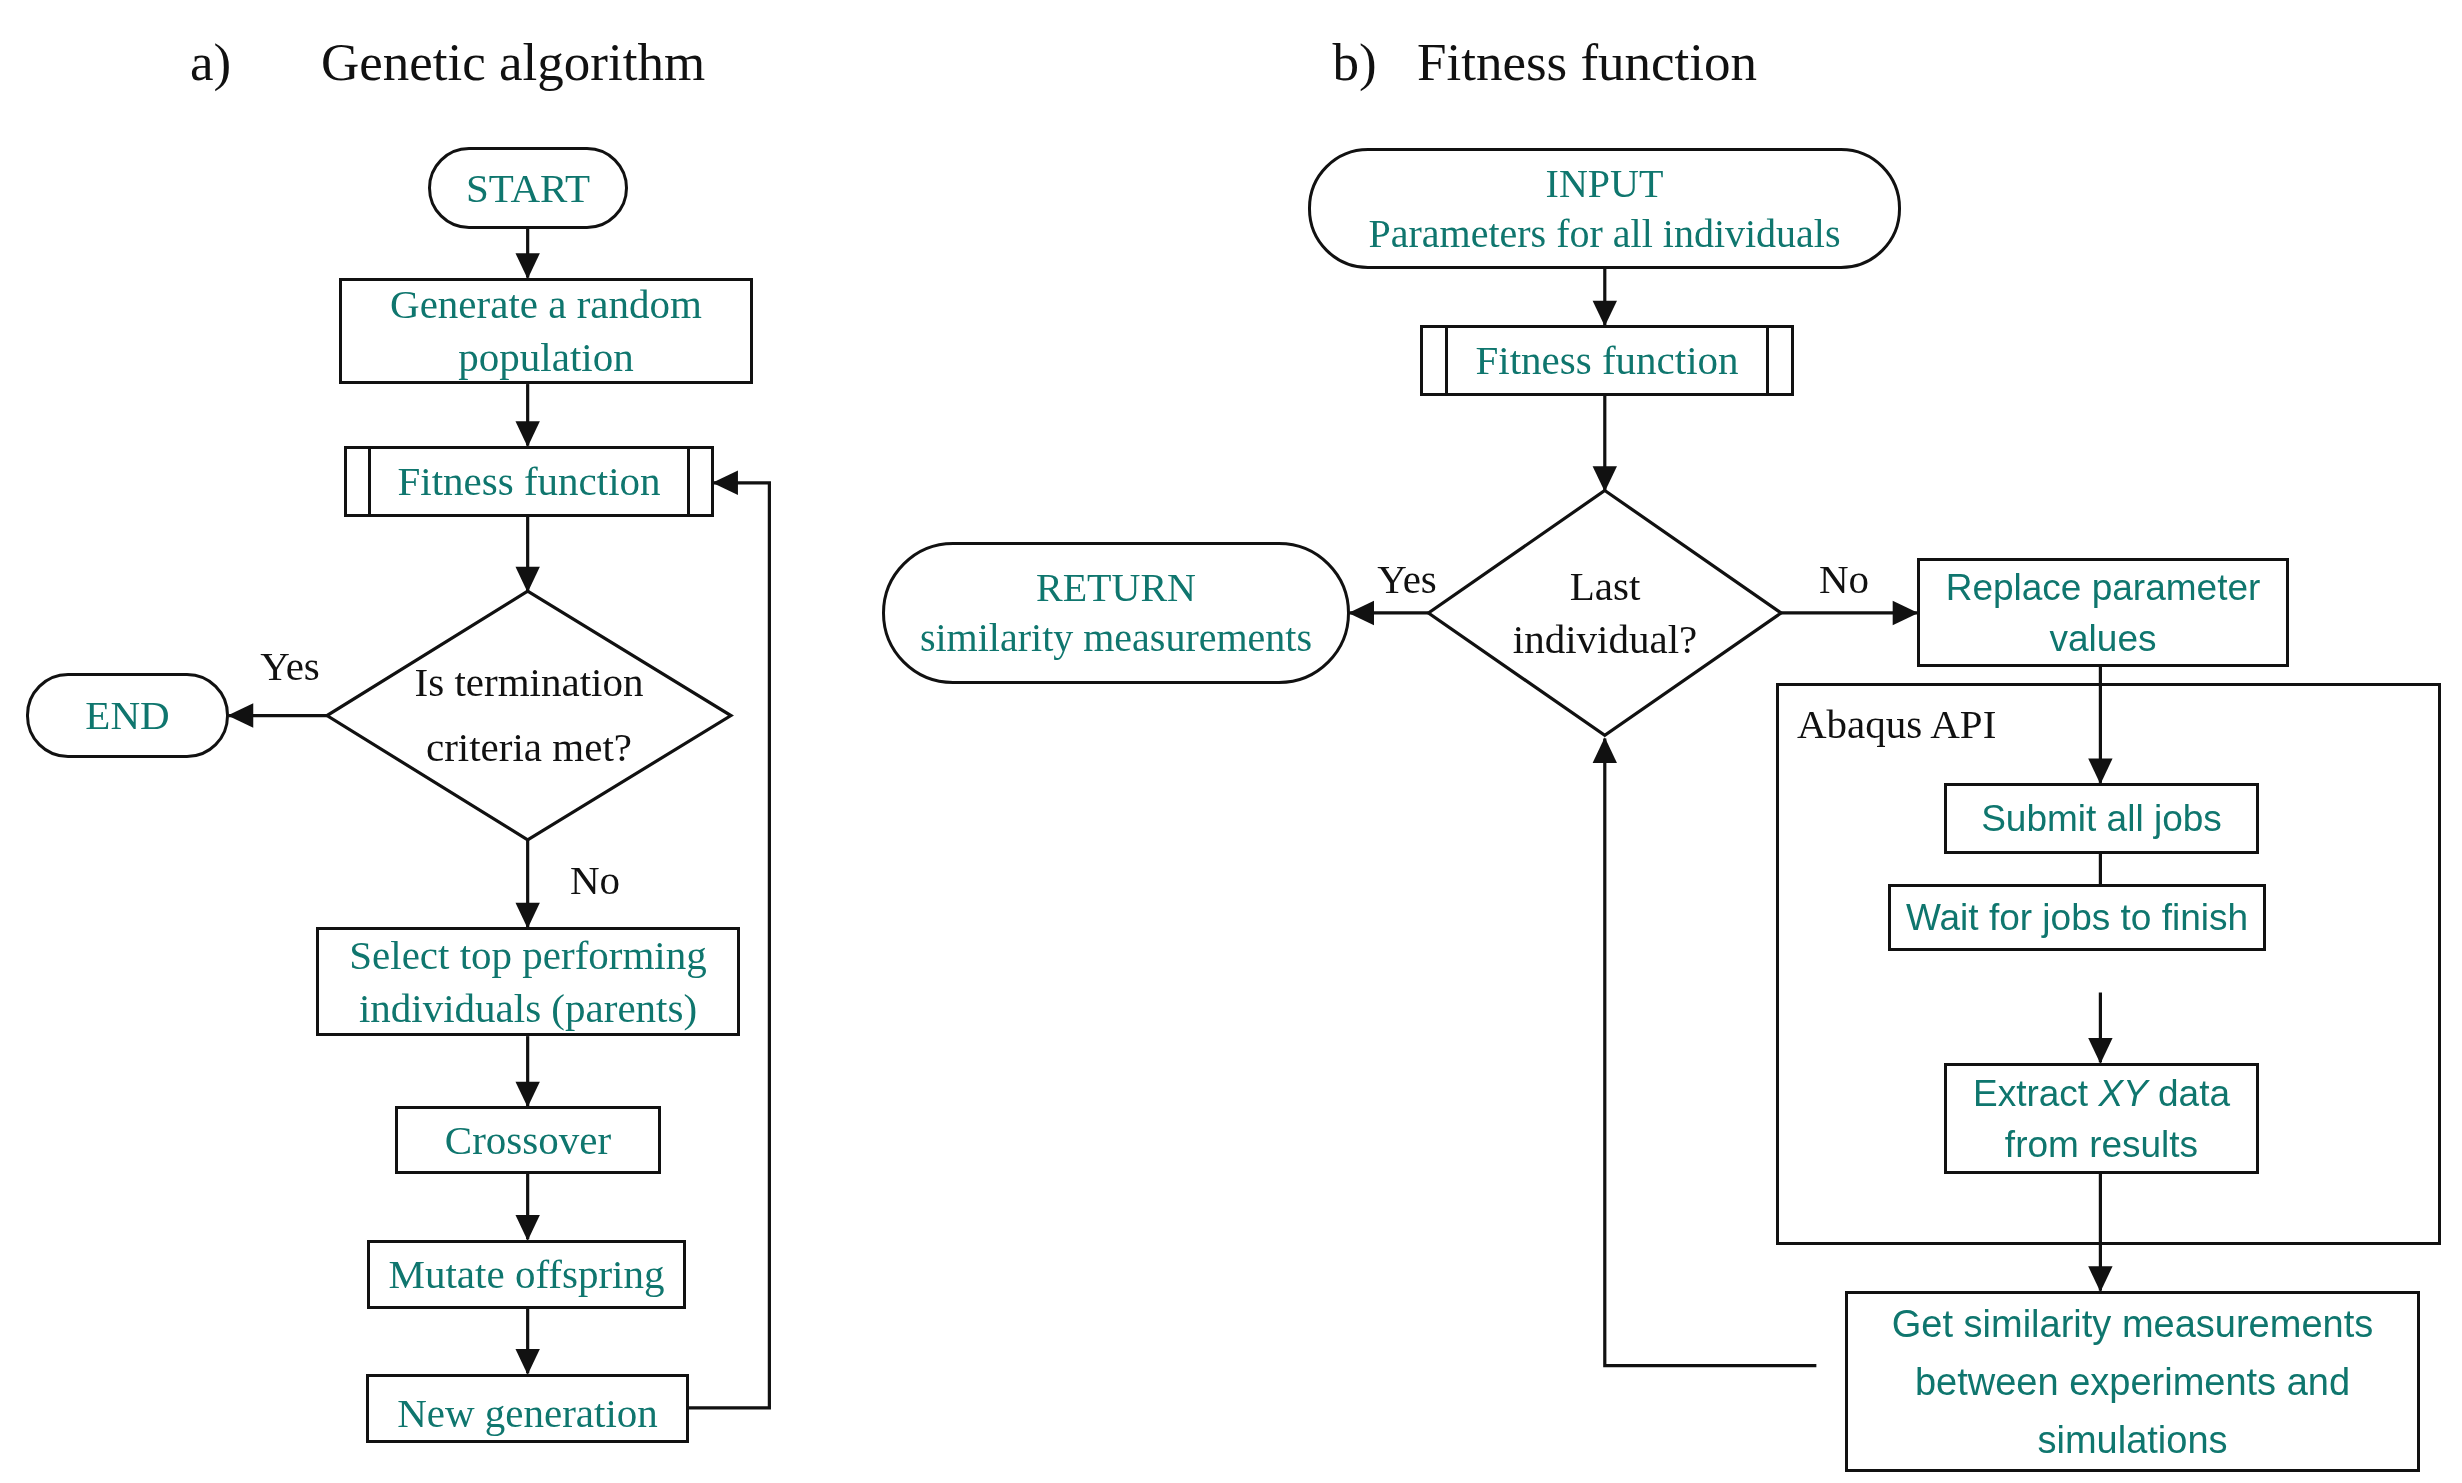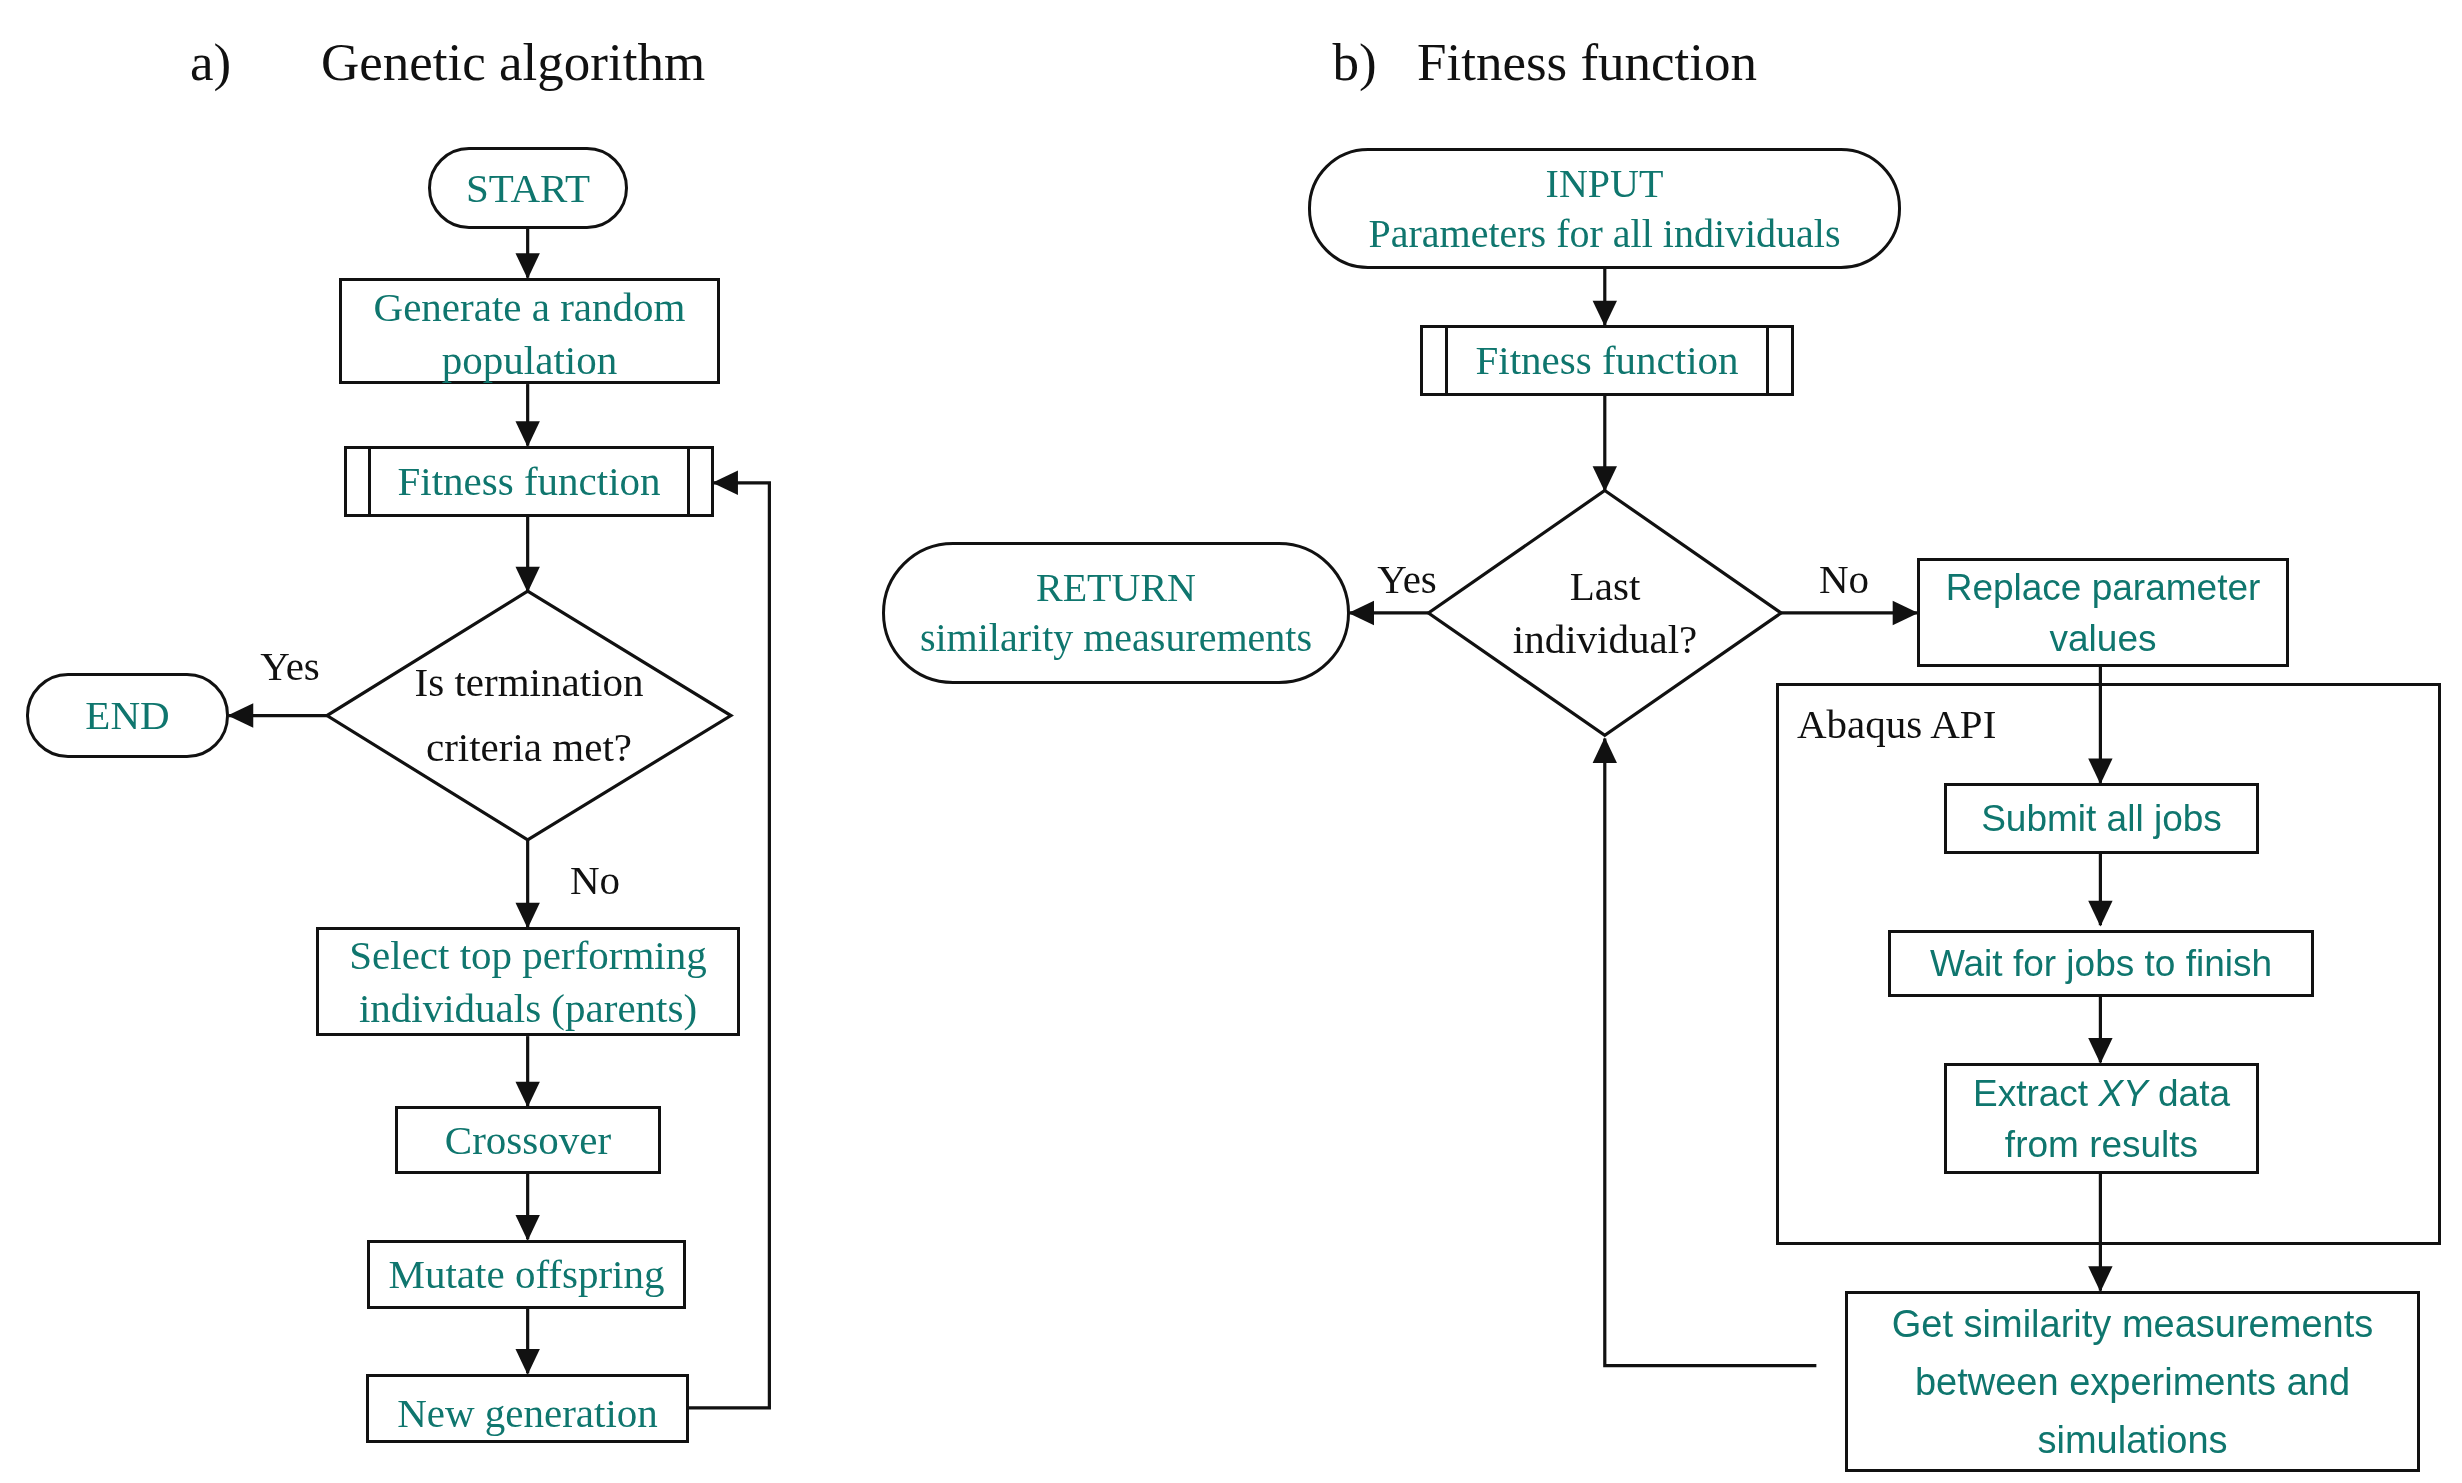--- a/index.html
+++ b/index.html
@@ -62,21 +62,21 @@
     <polygon points="2503,765 2778,956 2503,1147 2228,956" fill="#fff" stroke="#111" stroke-width="5"></polygon>
   </svg>
 
   <div class="lbl serif title" style="left:172px;top:31px;width:77px;">a)</div>
   <div class="lbl serif title" style="left:321px;top:31px;width:449px;text-align:left;">Genetic algorithm</div>
 
   <div class="node term serif t-serif-md" style="left:428px;top:147px;width:200px;height:82px;border-radius:41px;">
     <span>START</span>
   </div>
 
-  <div class="node proc serif t-serif-md" style="left:339px;top:278px;width:381px;height:106px;justify-content:space-between;">
+  <div class="node proc serif t-serif-md" style="left:339px;top:278px;width:414px;height:106px;">
     <span>Generate a random</span>
     <span>population</span>
   </div>
 
   <div class="node predef serif t-serif-md" style="left:344px;top:446px;width:370px;height:71px;">
     <span class="bar" style="left:21px;"></span>
     <span class="bar" style="right:21px;"></span>
     <span>Fitness function</span>
   </div>
 
@@ -142,21 +142,21 @@
   </div>
 
   <div class="container-box" style="left:1776px;top:683px;width:665px;height:562px;">
     <div class="serif" style="position:absolute;left:18px;top:14px;font-size:41px;color:#111;">Abaqus API</div>
   </div>
 
   <div class="node proc sans t-sans-md" style="left:1944px;top:783px;width:315px;height:71px;">
     <span>Submit all jobs</span>
   </div>
 
-  <div class="node proc sans t-sans-md" style="left:1888px;top:930px;width:426px;height:67px;text-align:center;">
+  <div class="node proc sans t-sans-md" style="left:1888px;top:884px;width:378px;height:67px;text-align:center;">
     <span>Wait for jobs to finish</span>
   </div>
 
   <div class="node proc sans t-sans-md" style="left:1944px;top:1063px;width:315px;height:111px;">
     <span><span>Extract </span><span class="it">XY</span><span> data</span></span>
     <span>from results</span>
   </div>
 
   <div class="node proc sans t-sans-lg" style="left:1817px;top:1291px;width:575px;height:181px;">
     <span>Get similarity measurements</span>

